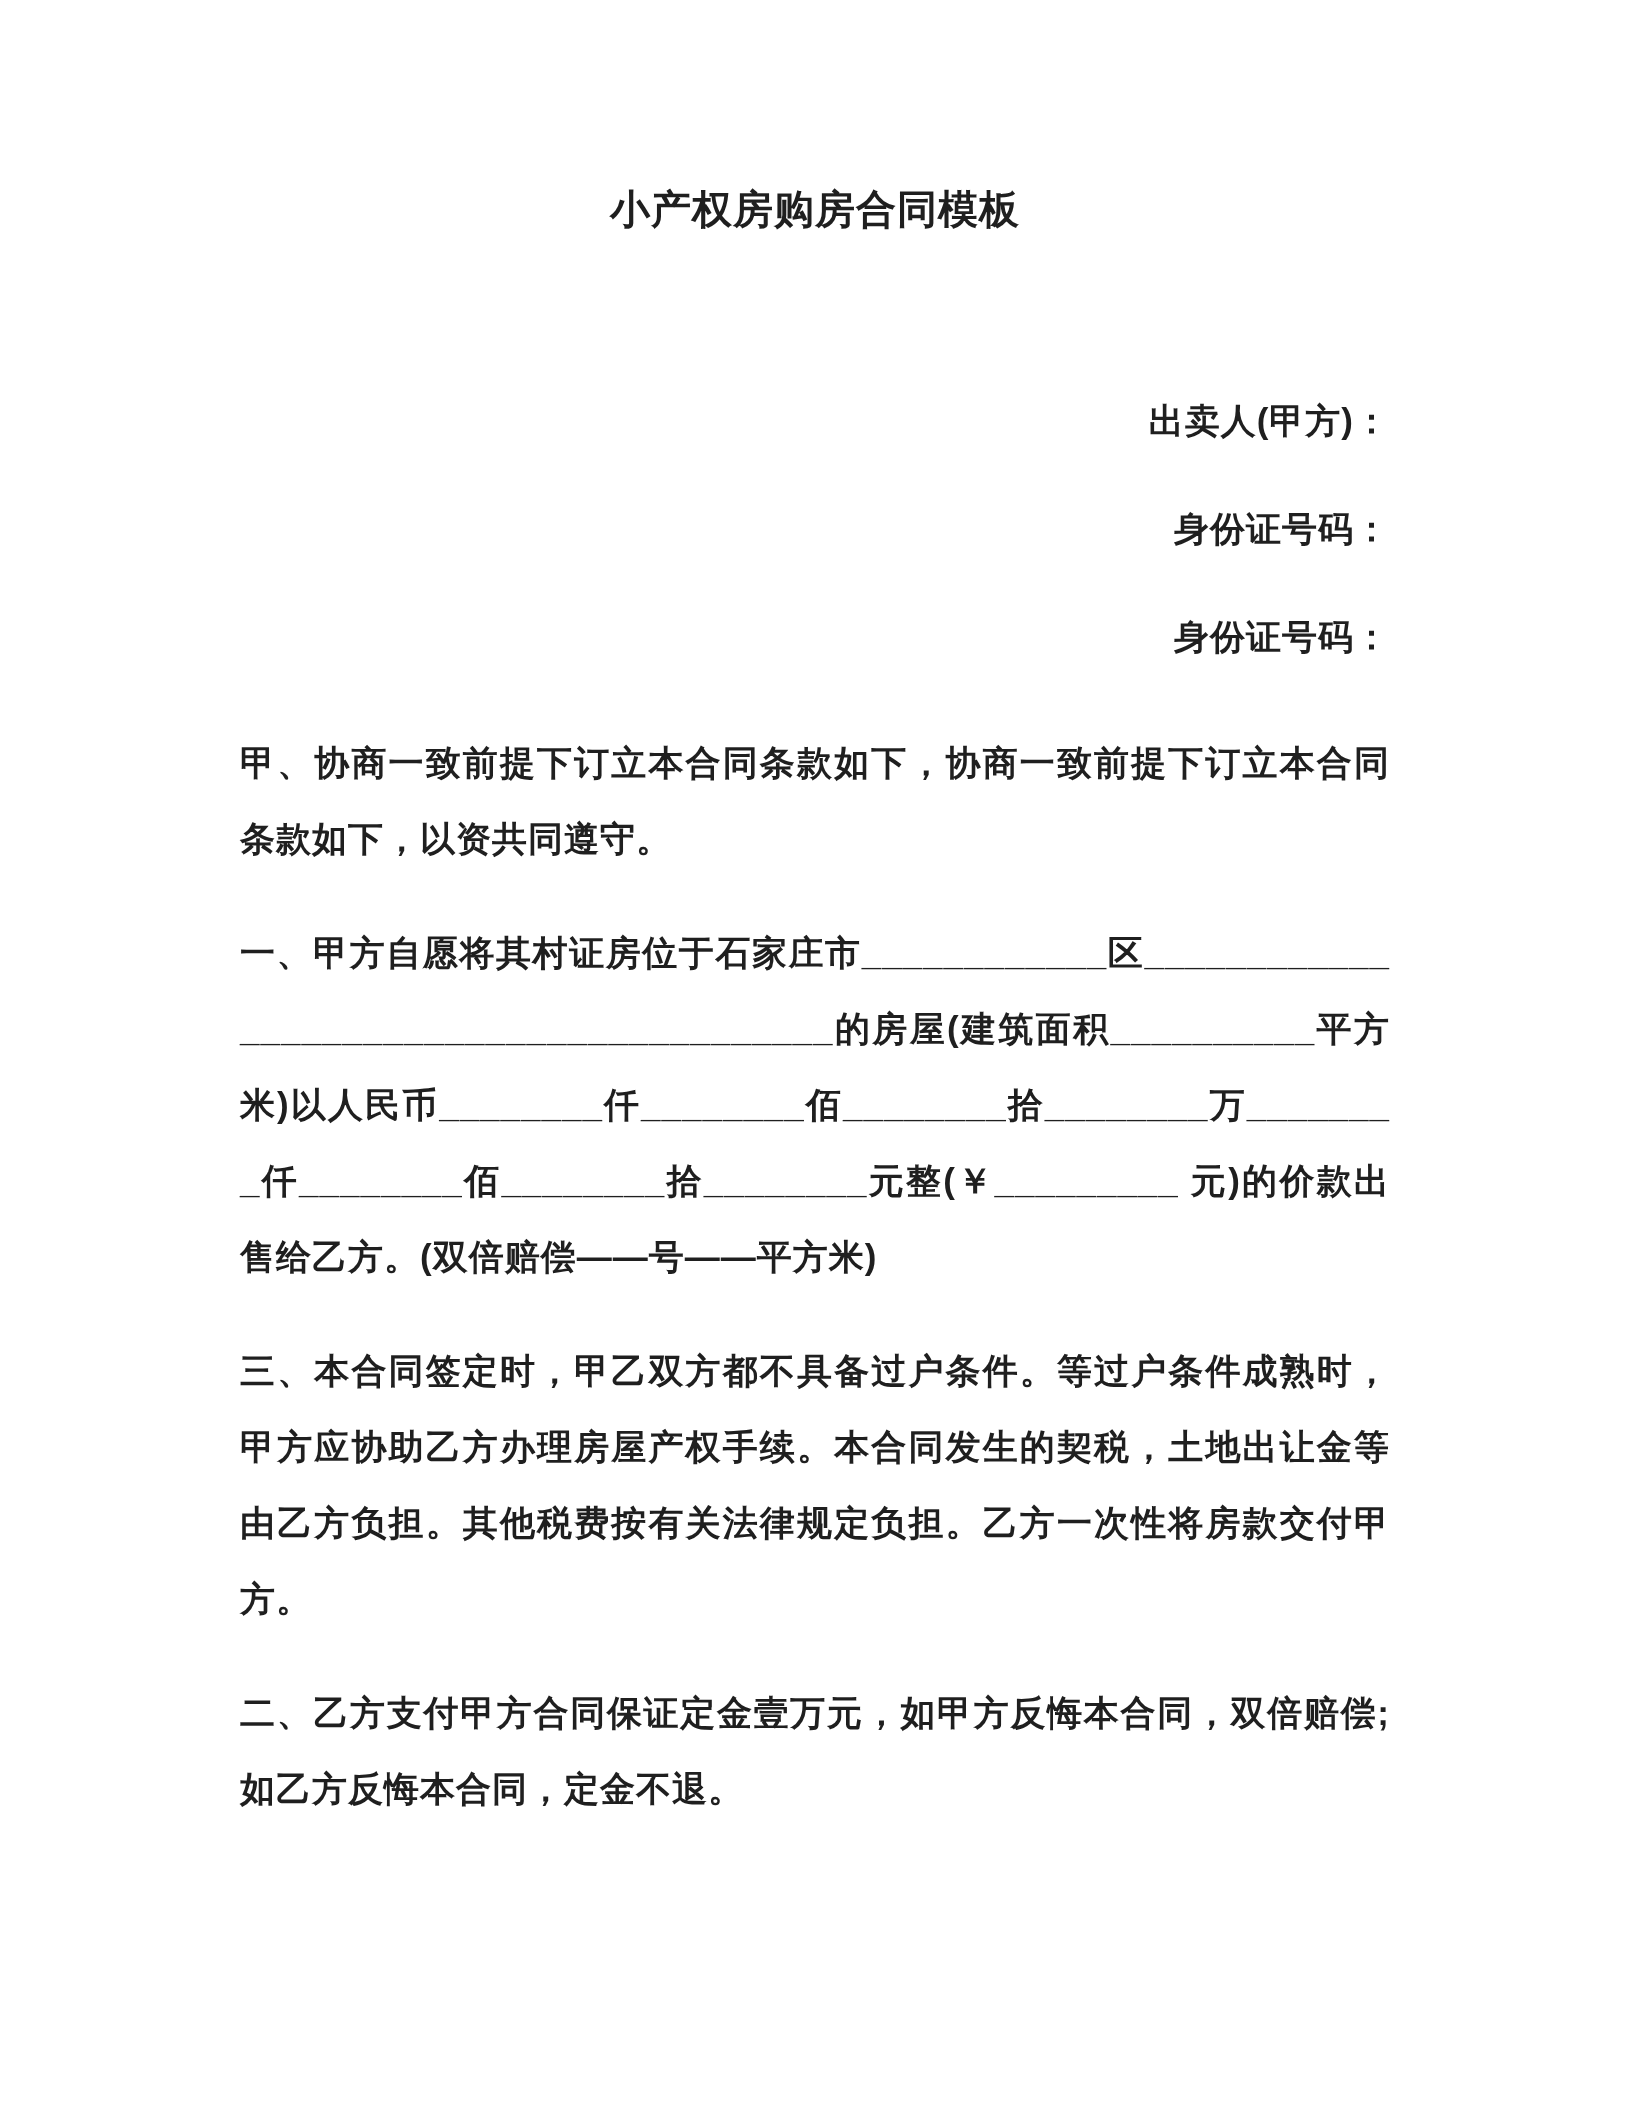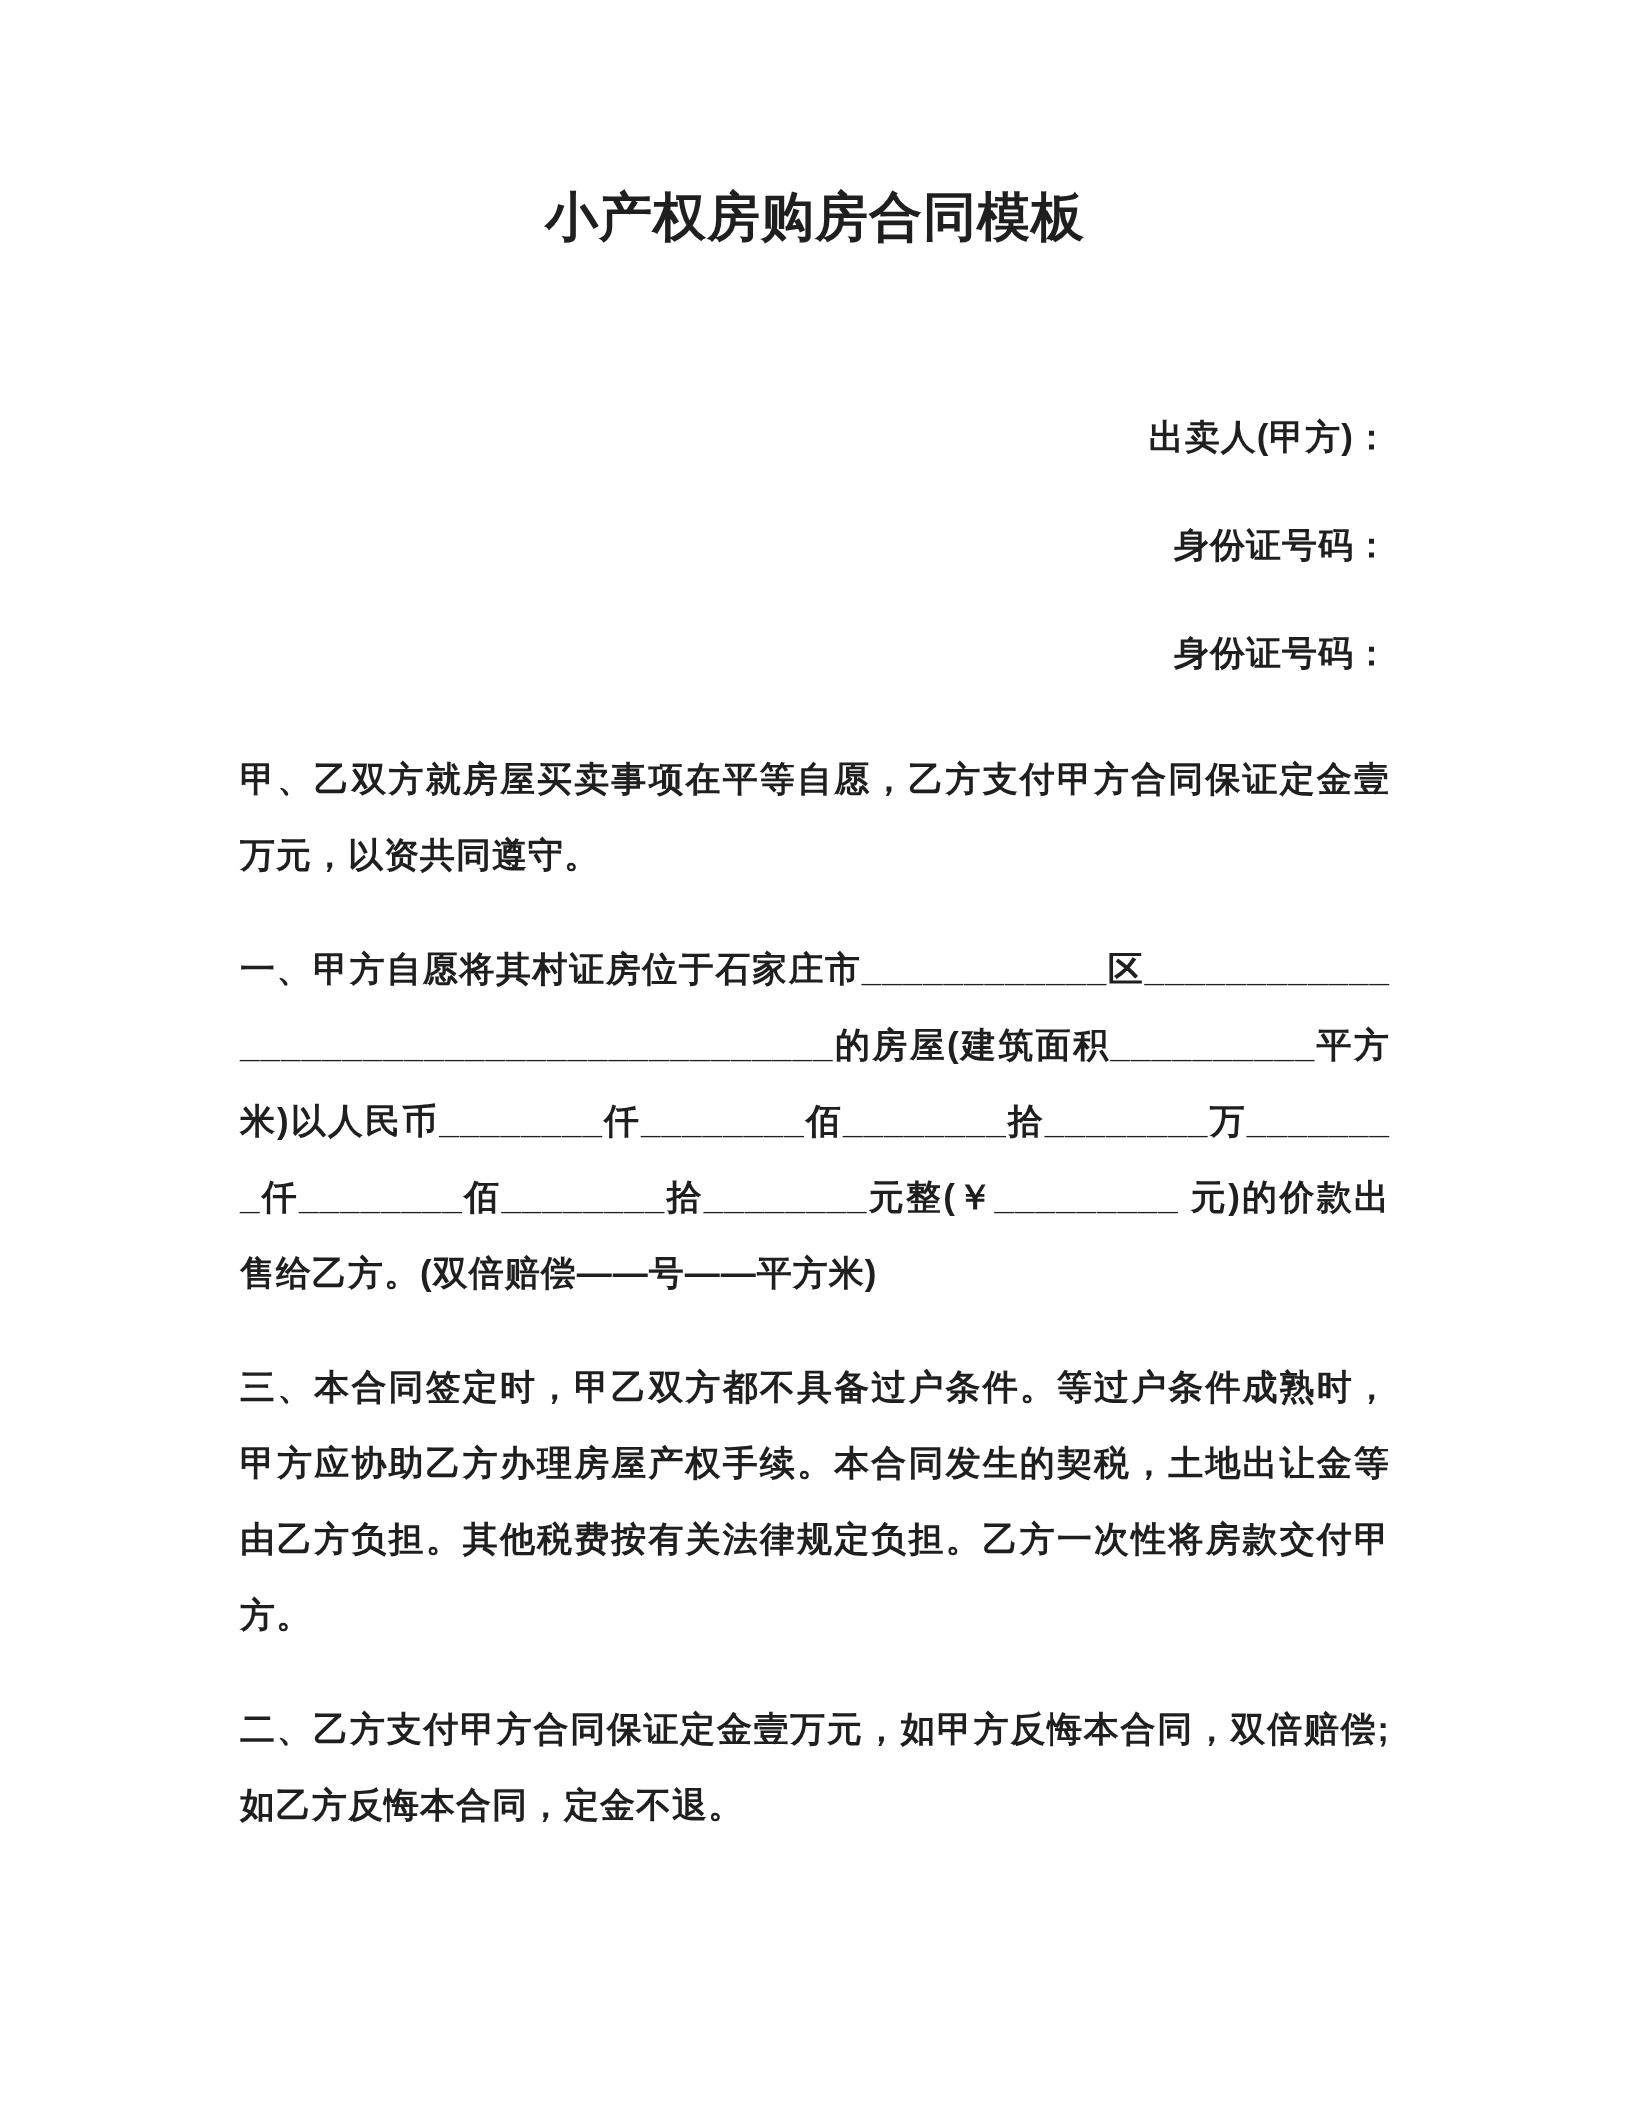--- a/index.html
+++ b/index.html
@@ -13,21 +13,21 @@
     min-height: 2112px;
     box-sizing: border-box;
     background: #ffffff;
     padding: 185px 242px 80px 240px;
     font-family: "Liberation Sans", "DejaVu Sans", sans-serif;
     color: #1f1f1f;
     font-weight: 700;
   }
   .doc-title {
     margin: 0 0 168px 0;
-    font-size: 53px;
+    font-size: 40px;
     line-height: 1.2;
     text-align: center;
     font-weight: 700;
     letter-spacing: 1px;
   }
   .fields {
     margin: 0 0 50px 0;
     text-align: right;
   }
   .field-line {
@@ -52,19 +52,19 @@
 
   <h1 class="doc-title">小产权房购房合同模板</h1>
 
   <div class="fields">
     <div class="field-line">出卖人(甲方)：</div>
     <div class="field-line">身份证号码：</div>
     <div class="field-line">身份证号码：</div>
   </div>
 
   <div class="paragraphs">
-    <p>甲、乙双方就房屋买卖事项在平等自愿，乙方支付甲方合同保证定金壹万元，以资共同遵守。</p>
+    <p>甲、协商一致前提下订立本合同条款如下，协商一致前提下订立本合同条款如下，以资共同遵守。</p>
     <p>一、甲方自愿将其村证房位于石家庄市____________区_________________________________________的房屋(建筑面积__________平方米)以人民币________仟________佰________拾________万________仟________佰________拾________元整(￥_________ 元)的价款出售给乙方。(双倍赔偿——号——平方米)</p>
     <p>三、本合同签定时，甲乙双方都不具备过户条件。等过户条件成熟时，甲方应协助乙方办理房屋产权手续。本合同发生的契税，土地出让金等由乙方负担。其他税费按有关法律规定负担。乙方一次性将房款交付甲方。</p>
     <p>二、乙方支付甲方合同保证定金壹万元，如甲方反悔本合同，双倍赔偿;如乙方反悔本合同，定金不退。</p>
   </div>
 
 </div>
 
 </body></html>

